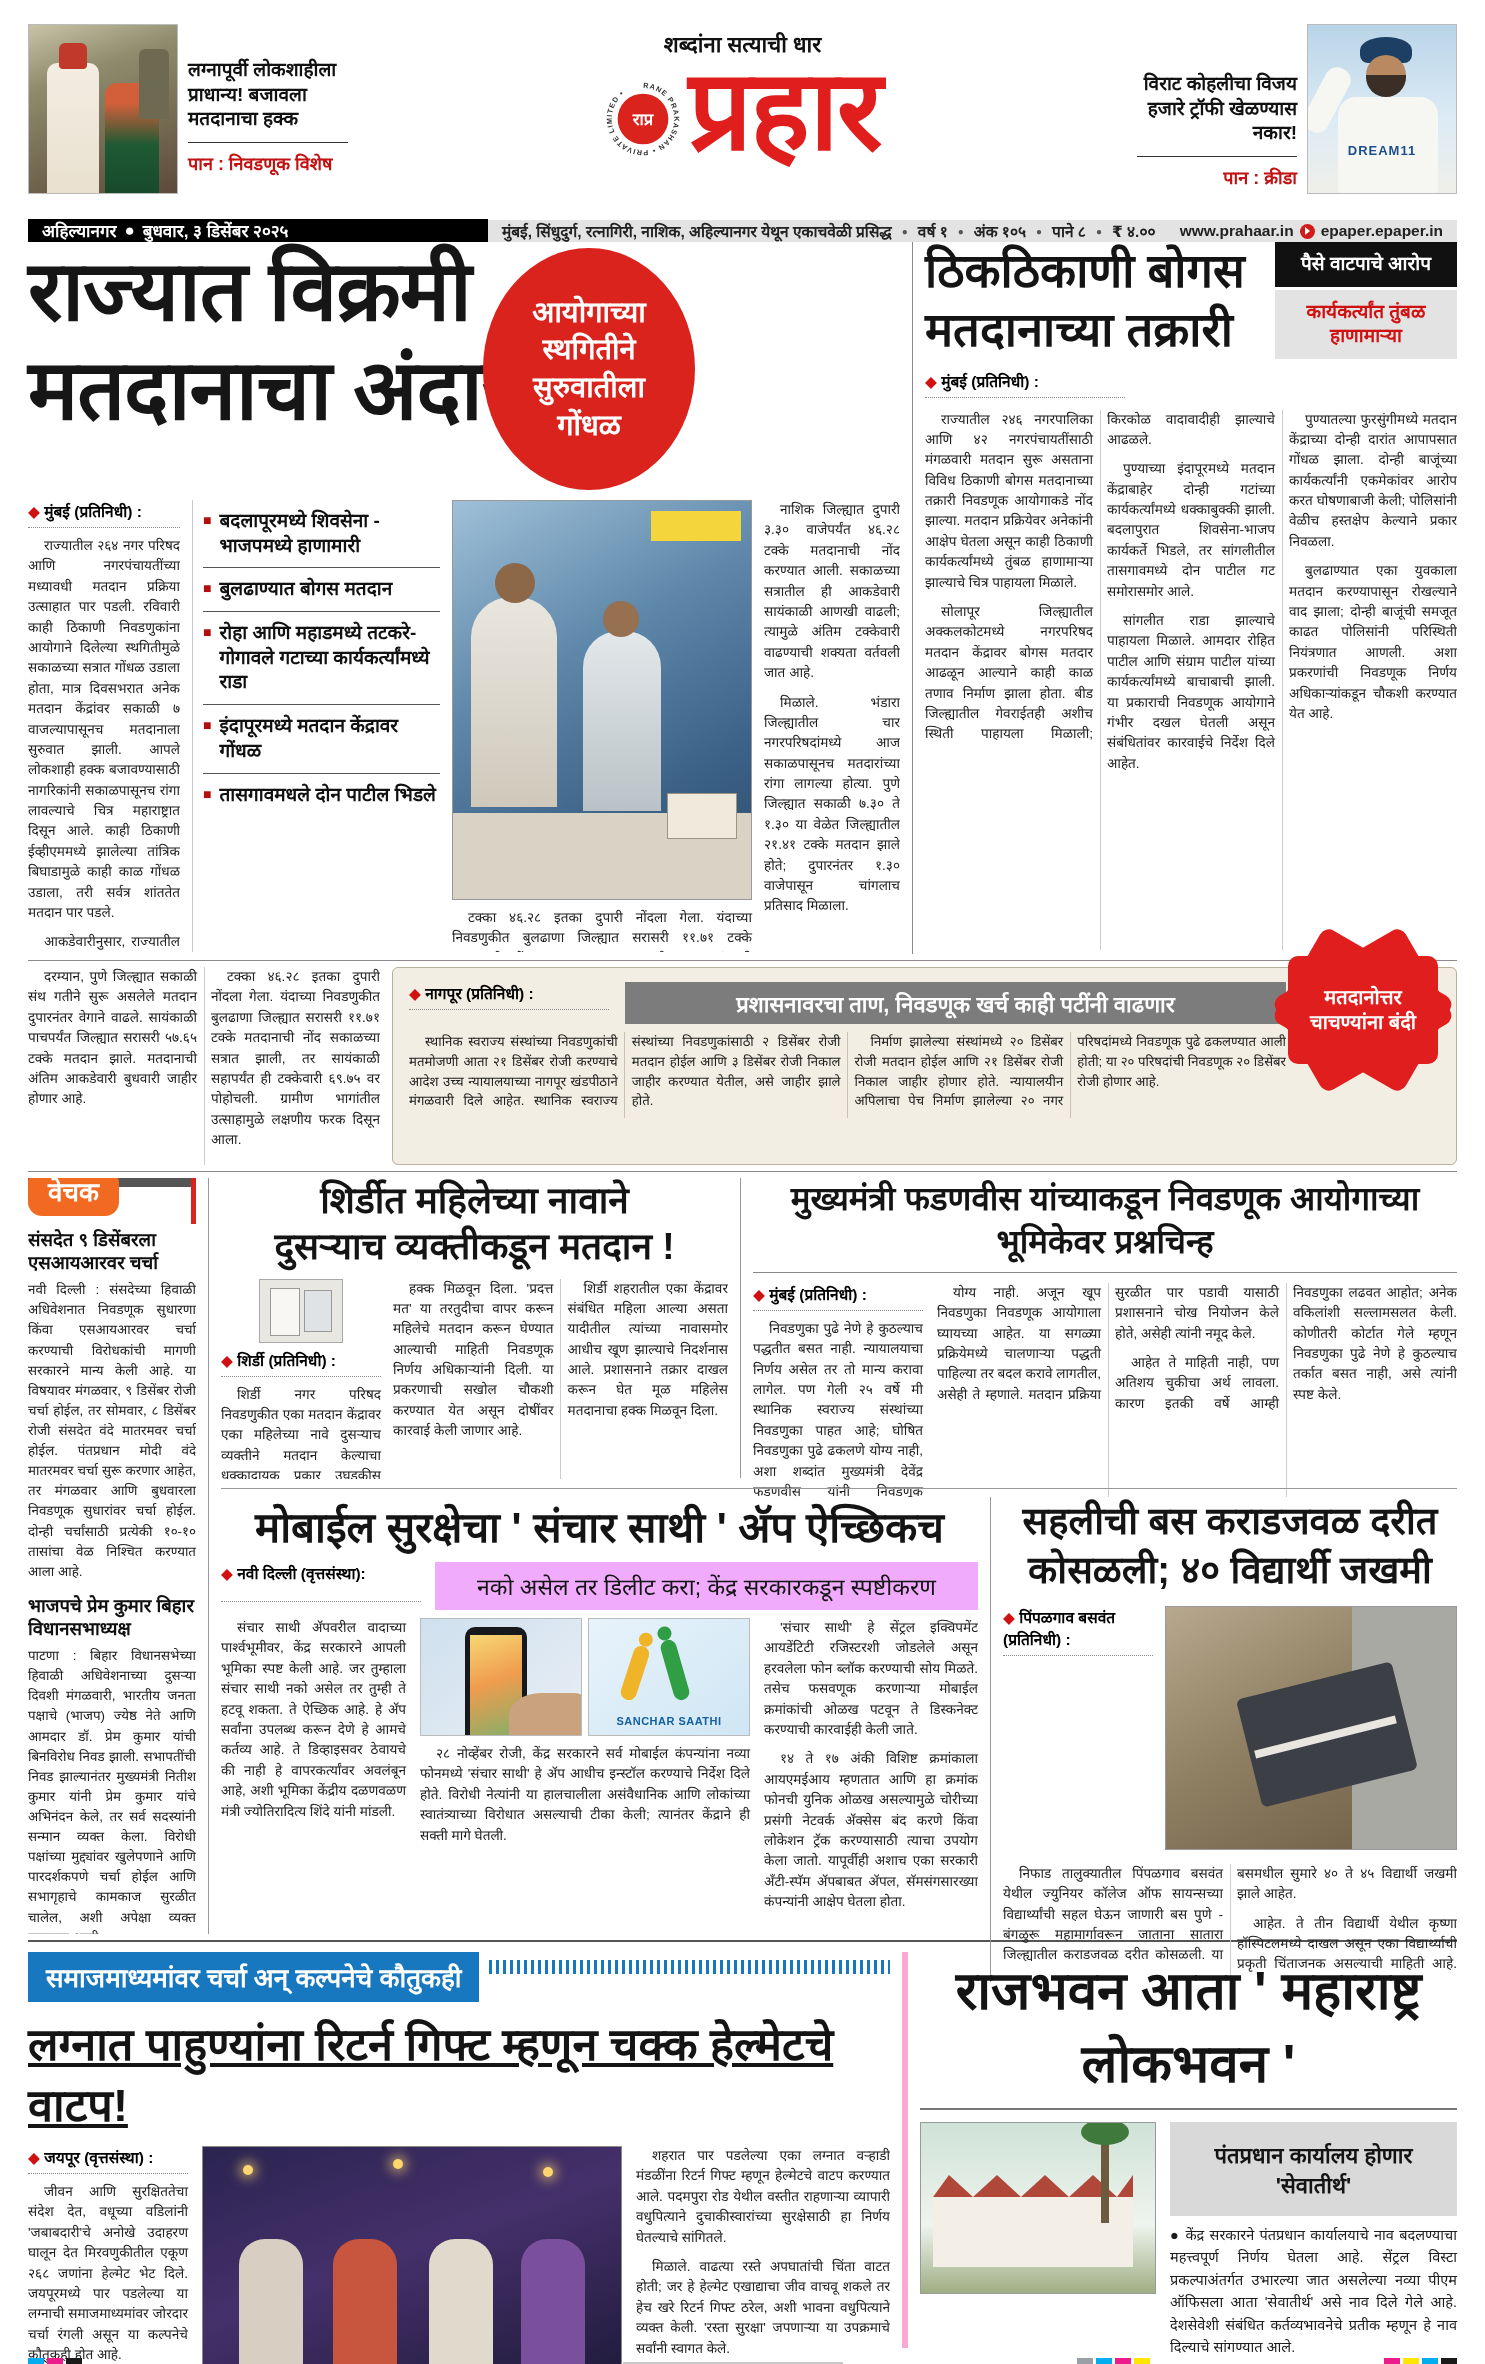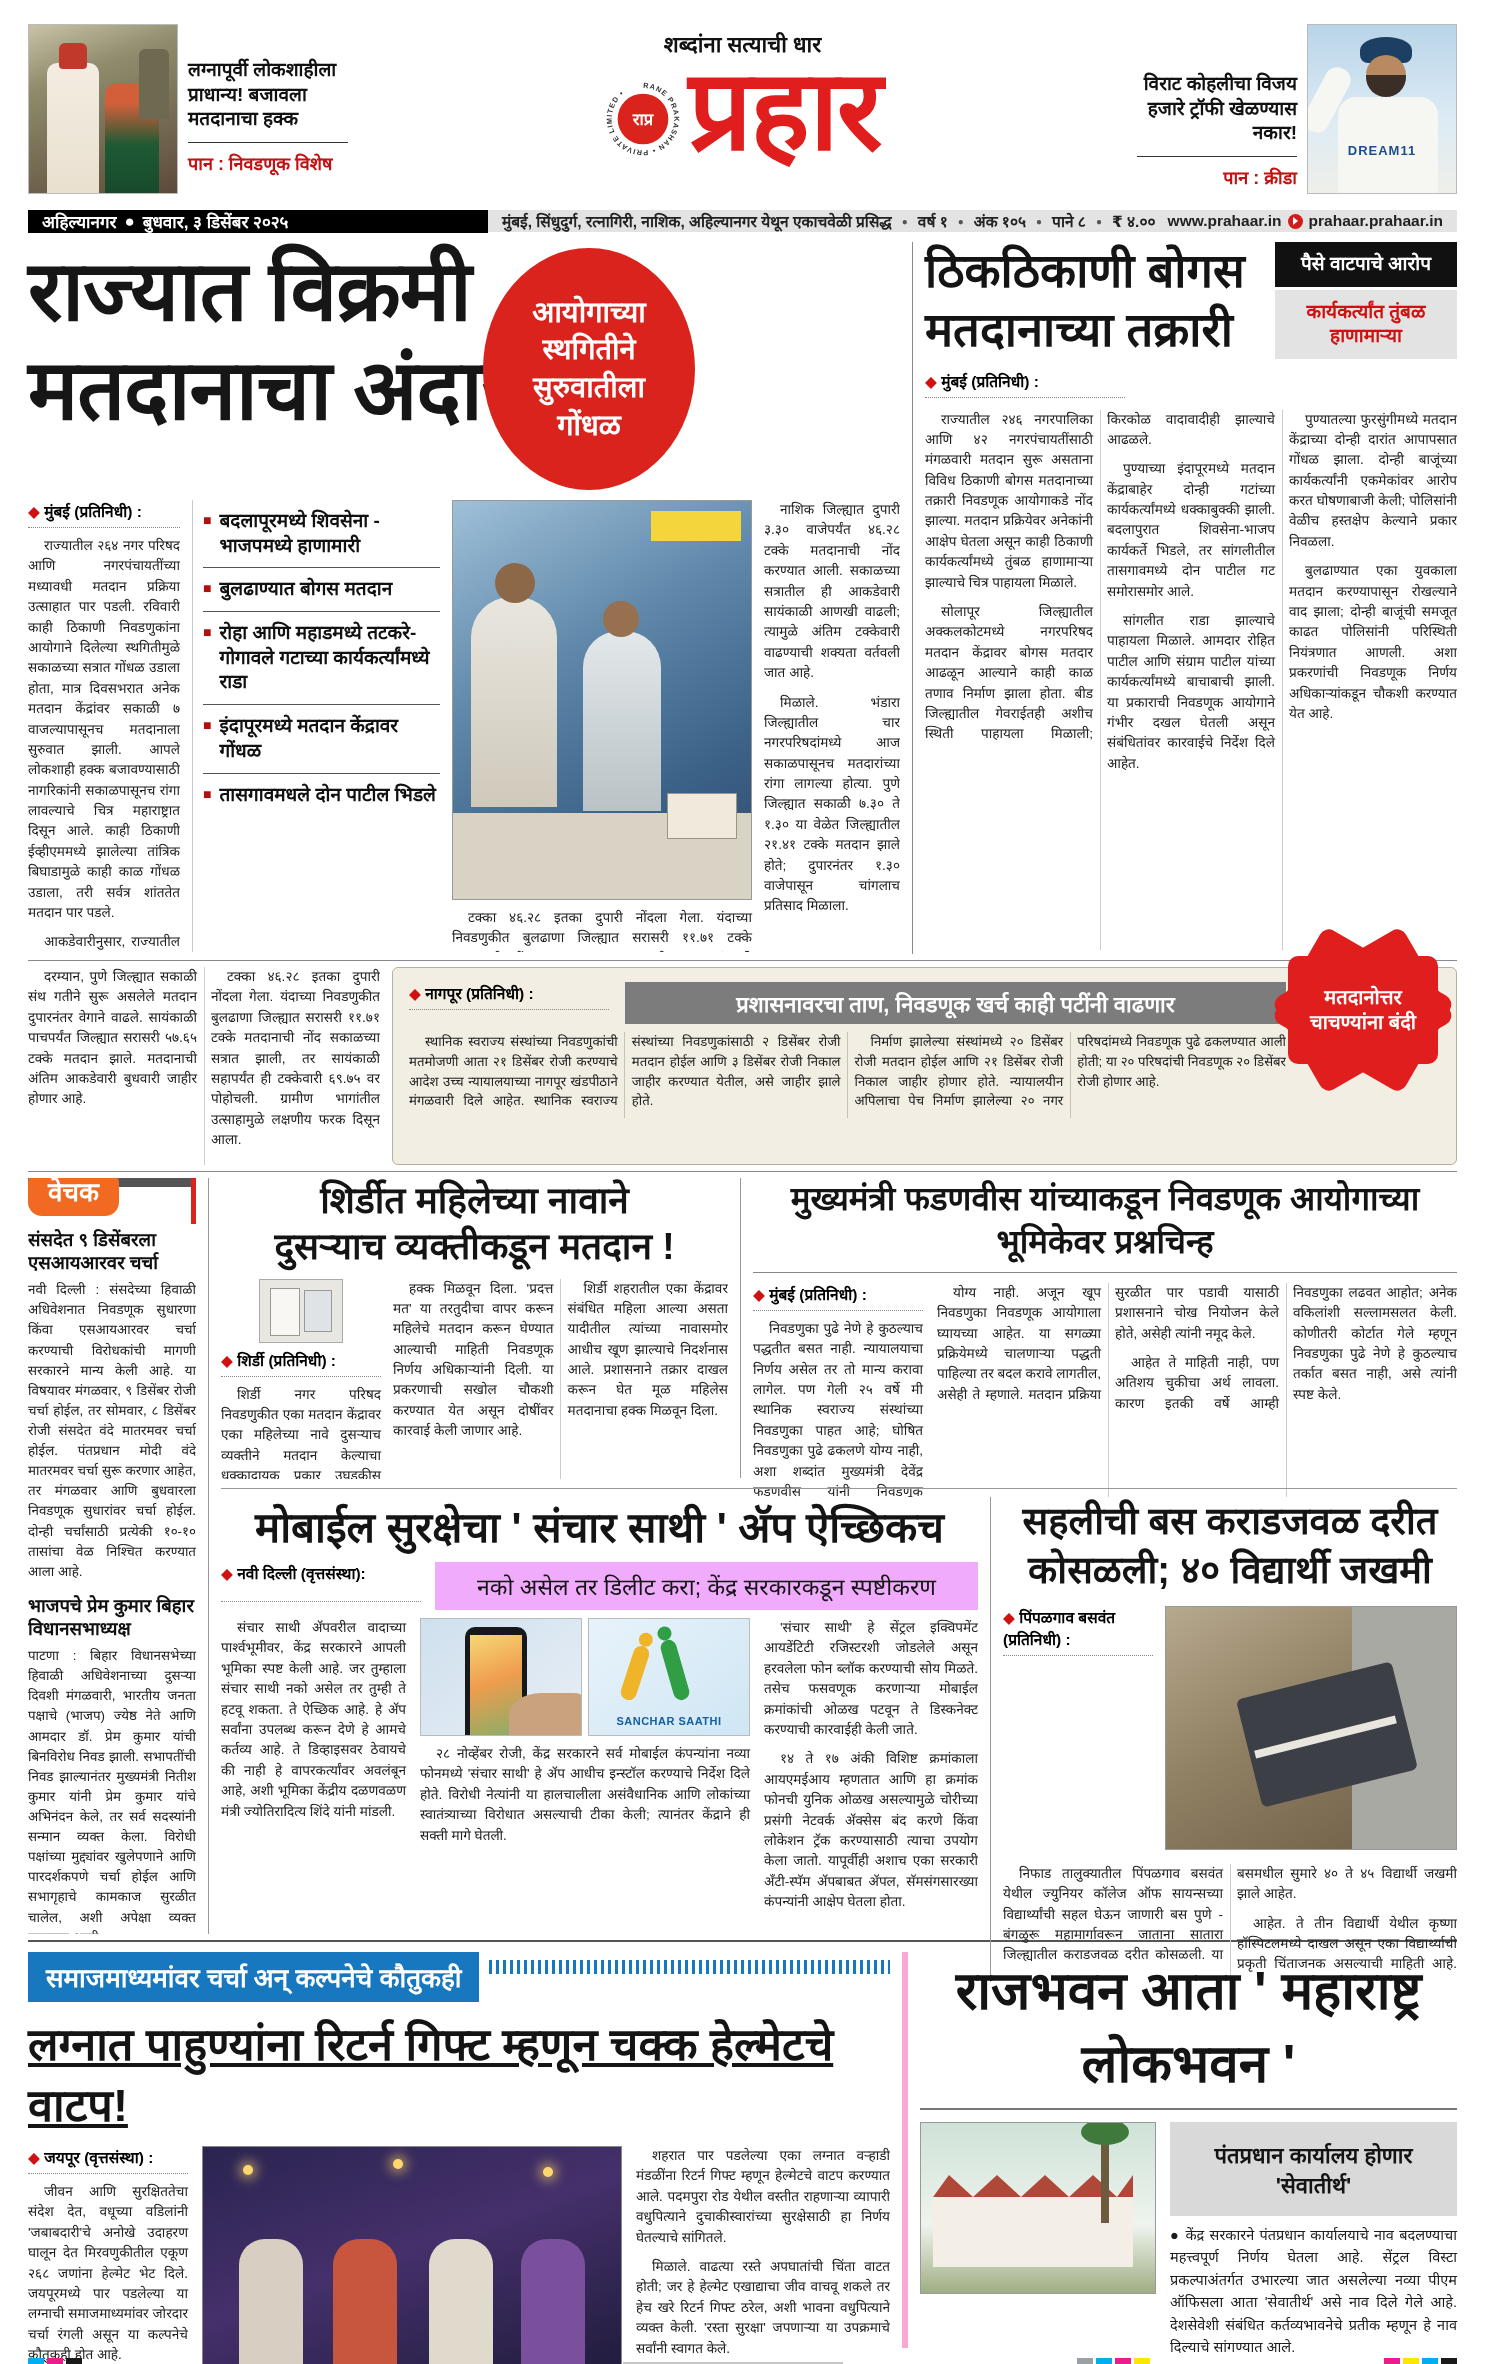--- a/index.html
+++ b/index.html
@@ -31,21 +31,21 @@
   .kohli-photo .torso { position:absolute; left:30px; top:72px; width:100px; height:100px; background:#f6f6f2; border-radius:18px 18px 0 0; }
   .kohli-photo .jersey { position:absolute; left:0; right:0; top:118px; text-align:center; font-weight:bold; font-size:13px; color:#1d4f8c; letter-spacing:1px; }
   .kohli-photo .arm { position:absolute; left:6px; top:40px; width:26px; height:70px; background:#f6f6f2; border-radius:12px; transform:rotate(28deg); }
 
   .masthead { flex:1; text-align:center; position:relative; }
   .tagline { font-weight:bold; font-size:22px; color:#111; margin-top:4px; }
   .mast-row { display:flex; align-items:flex-start; justify-content:center; gap:6px; }
   .seal { width:78px; height:78px; margin-top:22px; flex:0 0 auto; }
   .logo { font-size:112px; font-weight:800; color:#e01e1e; line-height:.95; letter-spacing:-2px; font-family:"Liberation Serif","DejaVu Serif",serif; }
 
-  .date-strip { display:flex; height:32px; margin-top:4px; align-items:flex-start; font-size:15px; }
+  .date-strip { display:flex; height:32px; margin-top:4px; align-items:flex-end; font-size:15px; }
   .edition-box { background:#000; color:#fff; font-weight:bold; display:flex; align-items:center; padding:0 14px; gap:8px; min-width:460px; font-size:17px; }
   .pub-strip { flex:1; background:#e3e3e3; display:flex; align-items:center; gap:10px; padding:0 14px; font-weight:bold; color:#222; font-size:15.5px; }
   .pub-strip .sep { color:#555; font-size:10px; }
   .weblinks { display:flex; align-items:center; gap:6px; margin-left:auto; font-weight:bold; }
   .pointer-icon { width:15px; height:15px; background:#d21c1c; border-radius:50%; position:relative; display:inline-block; }
   .pointer-icon::after { content:""; position:absolute; left:5px; top:3px; border-left:5px solid #fff; border-top:4px solid transparent; border-bottom:4px solid transparent; }
 
   
   .hrule { height:1px; background:#8a8a8a; margin:6px 0; }
 
@@ -254,21 +254,21 @@
         <span>वर्ष १</span>
       <span class="sep">●</span>
         <span>अंक १०५</span>
       <span class="sep">●</span>
         <span>पाने ८</span>
       <span class="sep">●</span>
         <span>₹ ४.००</span>
       <span class="weblinks">
         <span>www.prahaar.in</span>
         <span class="pointer-icon"></span>
-        <span>prahaar.prahaar.in</span>
+        <span>epaper.epaper.in</span>
       </span>
     </div>
   </div>
 
   <div class="lead-band">
     <div class="lead-left">
       <div class="lead-head">
         <h1>
           <span>राज्यात विक्रमी</span><br>
           <span>मतदानाचा अंदाज</span>

